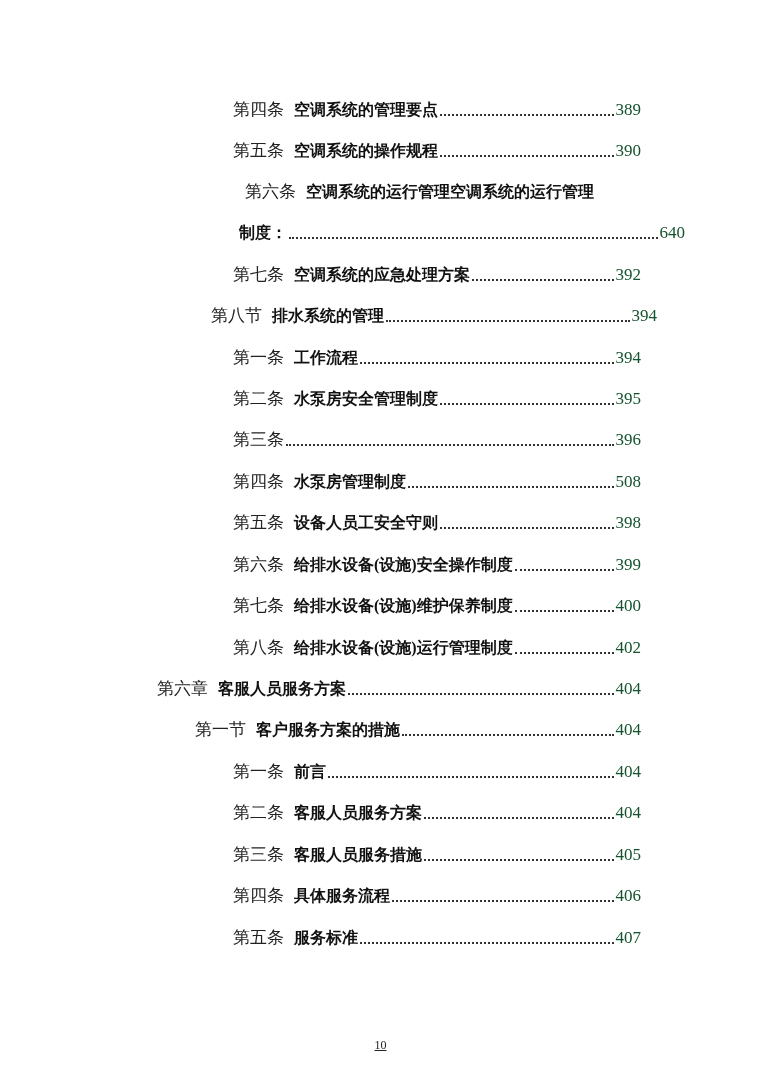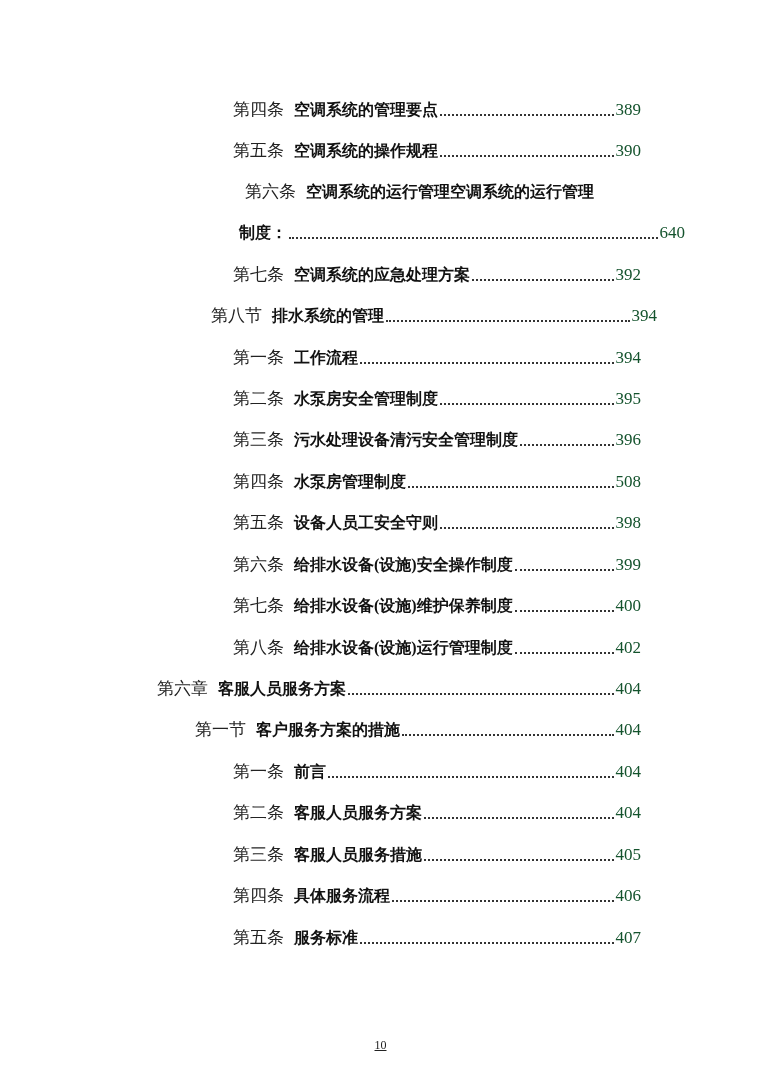--- a/index.html
+++ b/index.html
@@ -141,21 +141,20 @@
 
   <div class="toc-entry" style="left:233px; top:387px; width:408px;">
     <span class="label">第二条</span>
     <span class="title">水泵房安全管理制度</span>
     <span class="leader"></span>
     <span class="page-num">395</span>
   </div>
 
   <div class="toc-entry" style="left:233px; top:428px; width:408px;">
     <span class="label">第三条</span>
-    <span class="title">污水处理设备清污安全管理制度</span>
     <span class="leader"></span>
     <span class="page-num">396</span>
   </div>
 
   <div class="toc-entry" style="left:233px; top:470px; width:408px;">
     <span class="label">第四条</span>
     <span class="title">水泵房管理制度</span>
     <span class="leader"></span>
     <span class="page-num">508</span>
   </div>

